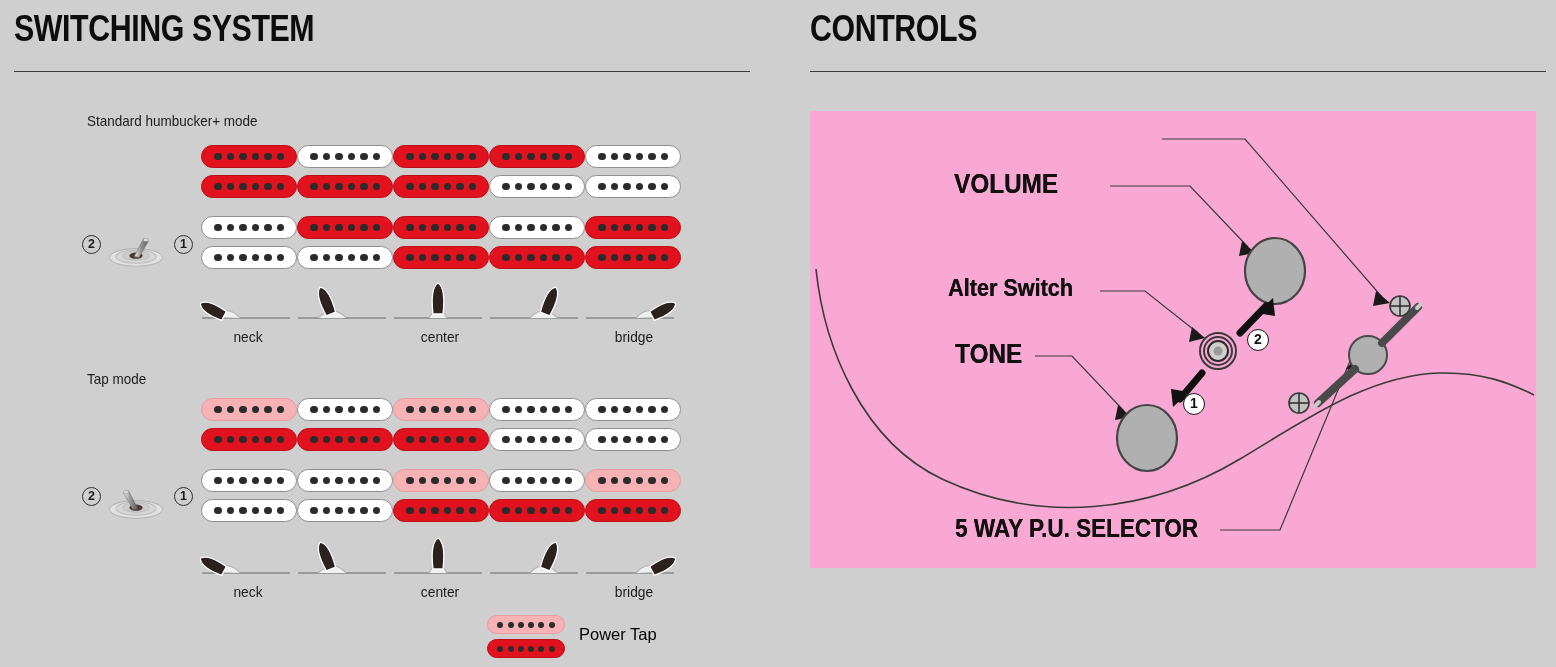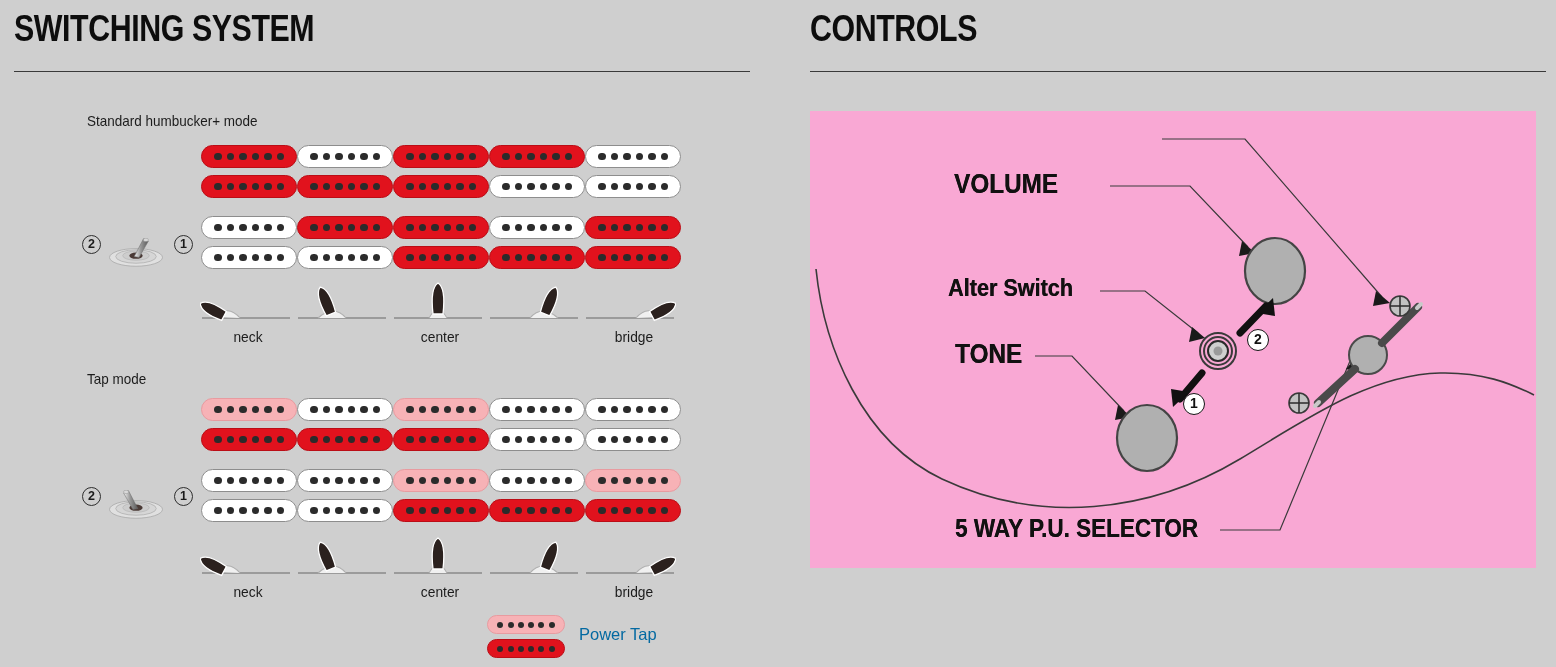--- a/index.html
+++ b/index.html
@@ -111,21 +111,21 @@
     text-align: center;
     width: 96px;
     transform: scaleX(0.95);
   }
 
   
   .legend { position: absolute; }
   .legend-text {
     position: absolute;
     font-size: 16.5px;
-    color: #0369a1;
+    color: #000000;
     white-space: nowrap;
   }
 
   
   #controls-image {
     position: absolute;
     left: 10px; top: 111px;
     width: 726px; height: 457px;
     background: #f9a8d4;
   }

